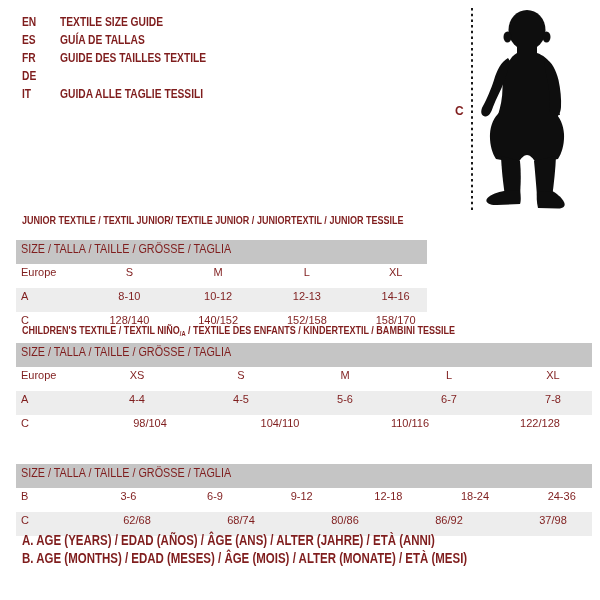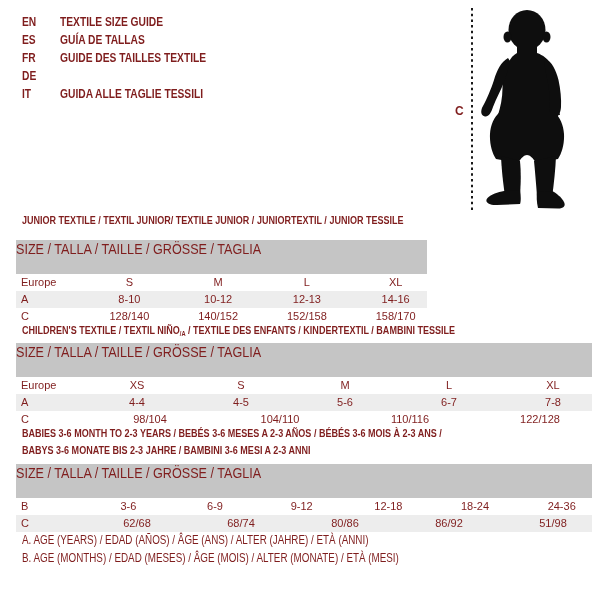--- a/index.html
+++ b/index.html
@@ -10,31 +10,31 @@
   .langs{position:absolute;left:22px;top:13px;}
   .lang-row{display:flex;height:18px;line-height:18px;font-weight:700;font-size:12.5px;}
   .lang-code{width:38px;}
   
   .mline{position:absolute;left:470px;top:8px;}
   .fig-label{position:absolute;left:455px;top:104px;font-weight:700;font-size:12px;}
   .baby{position:absolute;left:475px;top:6px;}
   
   .tbl-title{position:absolute;font-weight:700;font-size:11px;line-height:12px;}
   .tbl{position:absolute;}
-  .bar{height:34px;line-height:18px;background:#c5c5c5;font-size:14px;}
+  .bar{height:24px;line-height:18px;background:#c5c5c5;padding-left:5px;font-size:12px;}
   .bar .cond{transform:scaleX(.9);}
-  .row{display:flex;height:17px;line-height:17px;font-size:11px;gap:26px;}
+  .row{display:flex;height:24px;line-height:17px;font-size:11px;gap:26px;}
   .row .lbl{width:56px;padding-left:5px;box-sizing:border-box;}
   .row .c{flex:1;text-align:center;}
   .striped{background:#ededed;}
   .sub{font-size:7px;position:relative;top:2px;}
   .t3t{line-height:17px;}
   
   .notes{position:absolute;left:22px;top:531px;}
-  .note-line{height:18px;line-height:18px;font-weight:400;font-size:12px;}
+  .note-line{height:18px;line-height:18px;font-weight:700;font-size:14px;}
 </style>
 </head>
 <body>
 
 <div class="page">
 
   <div class="langs">
     <div class="lang-row">
       <span class="lang-code"><span class="cond">EN</span></span>
       <span><span class="cond">TEXTILE SIZE GUIDE</span></span>
@@ -131,44 +131,40 @@
     </div>
     <div class="row">
       <span class="lbl">C</span>
       <span class="c">98/104</span>
       <span class="c">104/110</span>
       <span class="c">110/116</span>
       <span class="c">122/128</span>
     </div>
   </div>
 
-  <div class="tbl-title t3t" style="left:22px;top:425px;">
-    <div><span class="cond">BABIES 3-6 MONTH TO 2-3 YEARS / BEBÉS 3-6 MESES A 2-3 AÑOS / BÉBÉS 3-6 MOIS À 2-3 ANS /</span></div>
-    <div><span class="cond">BABYS 3-6 MONATE BIS 2-3 JAHRE / BAMBINI 3-6 MESI A 2-3 ANNI</span></div>
-  </div>
   <div class="tbl" style="left:16px;top:464px;width:576px;">
     <div class="bar">
       <span class="cond">SIZE / TALLA / TAILLE / GRÖSSE / TAGLIA</span>
     </div>
     <div class="row">
       <span class="lbl">B</span>
       <span class="c">3-6</span>
       <span class="c">6-9</span>
       <span class="c">9-12</span>
       <span class="c">12-18</span>
       <span class="c">18-24</span>
       <span class="c">24-36</span>
     </div>
     <div class="row striped">
       <span class="lbl">C</span>
       <span class="c">62/68</span>
       <span class="c">68/74</span>
       <span class="c">80/86</span>
       <span class="c">86/92</span>
-      <span class="c">51/98</span>
+      <span class="c">37/98</span>
     </div>
   </div>
 
   <div class="notes">
     <div class="note-line"><span class="cond">A. AGE (YEARS) / EDAD (AÑOS) / ÂGE (ANS) / ALTER (JAHRE) / ETÀ (ANNI)</span></div>
     <div class="note-line"><span class="cond">B. AGE (MONTHS) / EDAD (MESES) / ÂGE (MOIS) / ALTER (MONATE) / ETÀ (MESI)</span></div>
   </div>
 
 </div>
 

